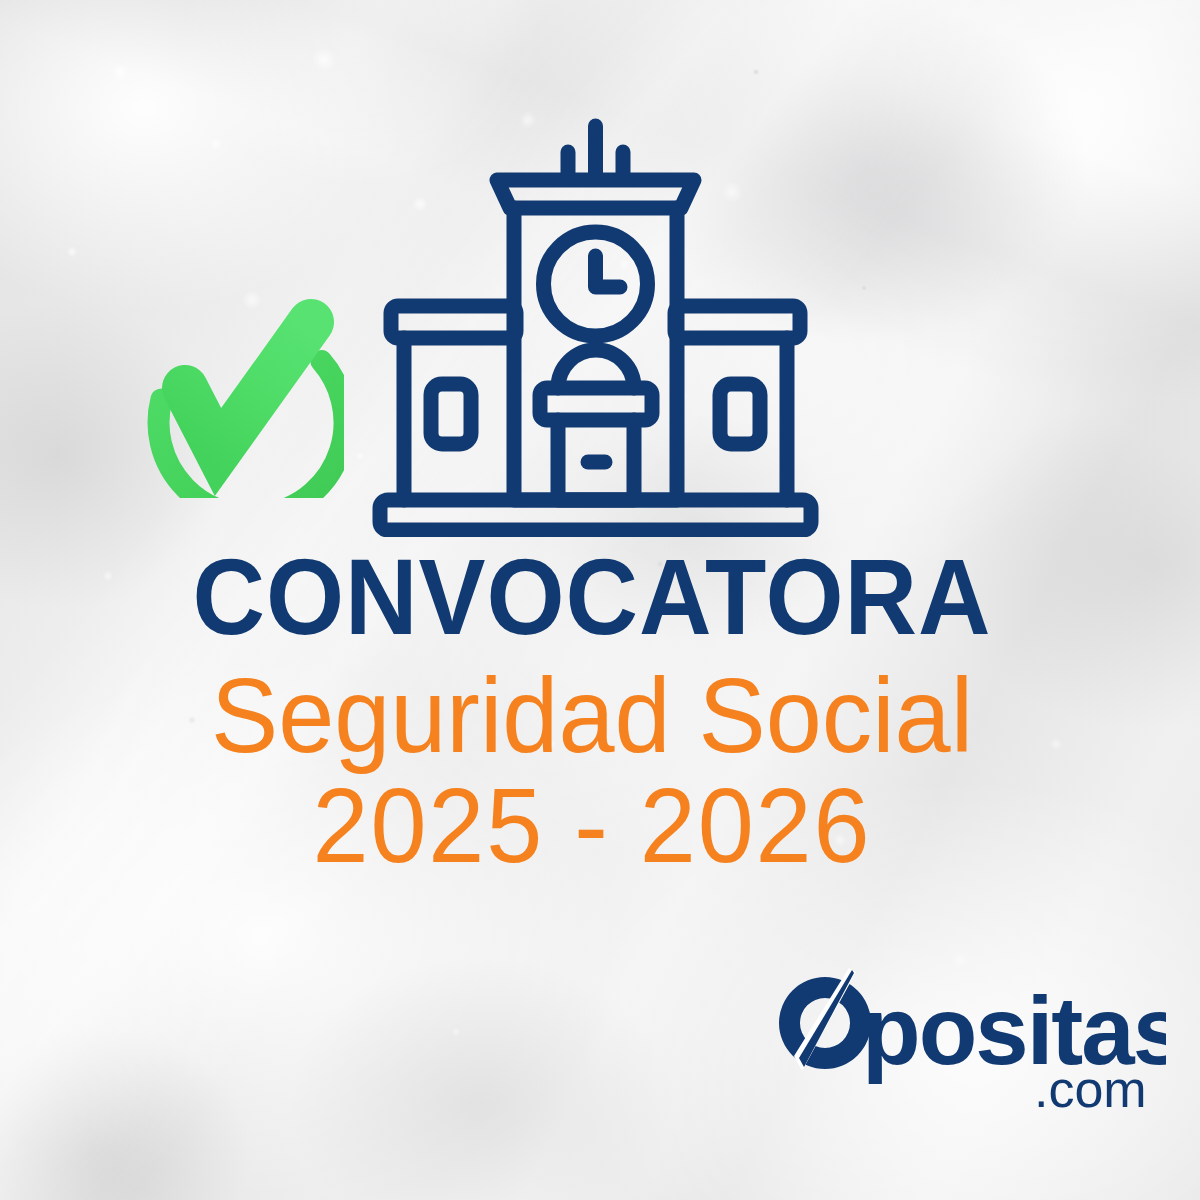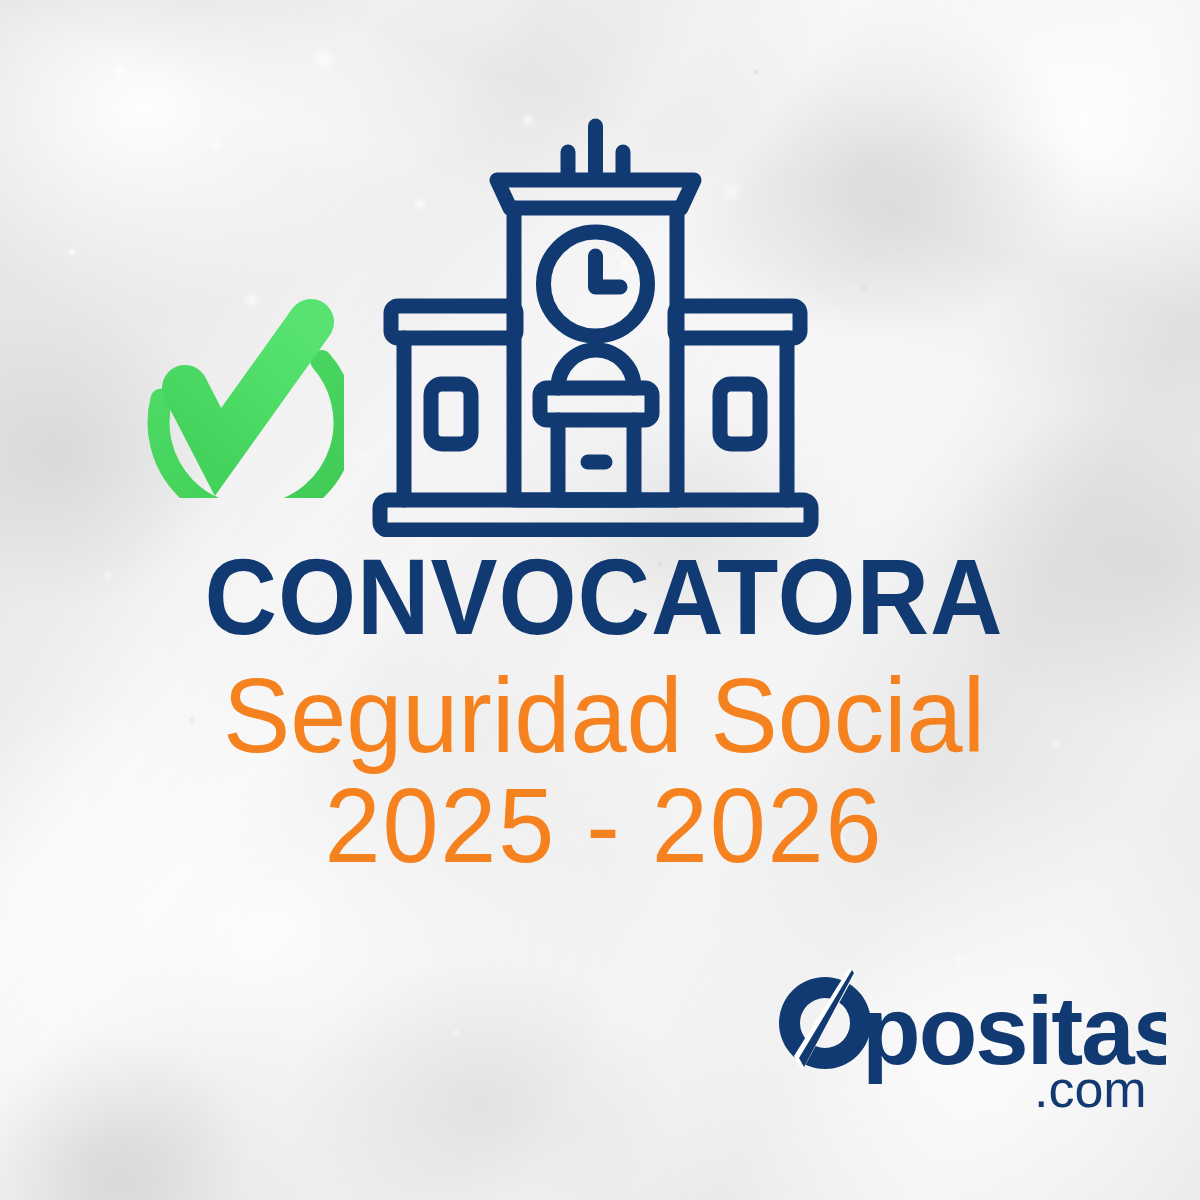--- a/index.html
+++ b/index.html
@@ -108,21 +108,21 @@
     position: absolute;
     left: 368px;
     top: 112px;
     width: 455px;
     height: 425px;
   }
 
   
   .headline {
     position: absolute;
-    left: 16px;
+    left: 4px;
     top: 543px;
     width: 1176px;
     text-align: center;
     line-height: 1;
   }
   .line-convocatoria {
     display: block;
     color: #123A72;
     font-family: "Liberation Sans Narrow", "Liberation Sans", sans-serif;
     font-weight: 700;

